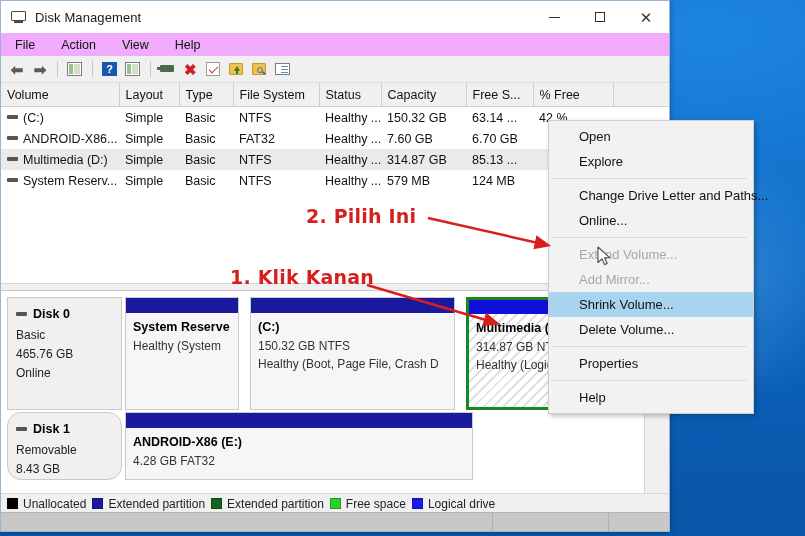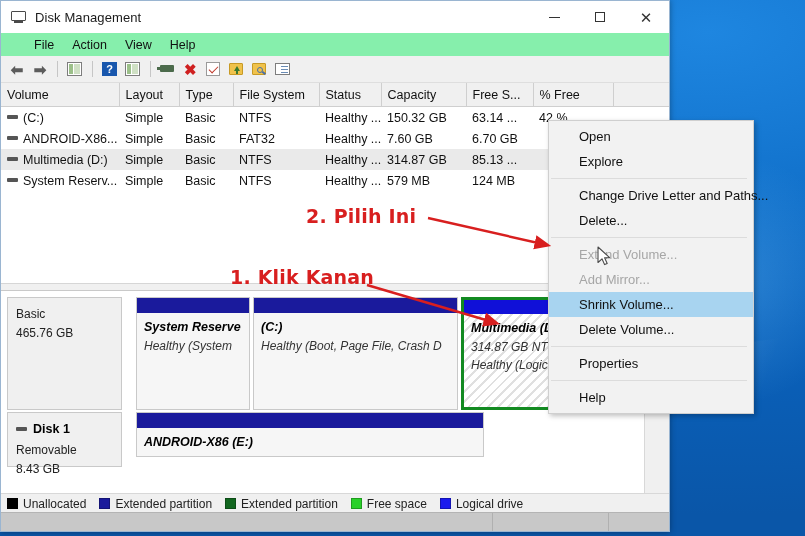--- a/index.html
+++ b/index.html
@@ -52,22 +52,22 @@
     font-size:13px;color:#1a1a1a;letter-spacing:.1px;
   }
   .wbtns{position:absolute;right:0;top:0;height:32px;display:flex;}
   .wbtn{width:46px;height:32px;display:flex;align-items:center;justify-content:center;
         font-size:13px;color:#333;line-height:1;}
   .wbtn.close{font-size:15px;}
   .wbtn .min{display:block;width:11px;height:1px;background:#333;}
   .wbtn .max{display:block;width:10px;height:10px;border:1px solid #333;box-sizing:border-box;}
 
   .menubar{
-    height:23px;flex:0 0 23px;background:#86efac;display:flex;align-items:center;
-    padding-left:24px;gap:0px;
+    height:23px;flex:0 0 23px;background:#f0abfc;display:flex;align-items:center;
+    padding-left:5px;gap:8px;
   }
   .menubar .mi{font-size:12.5px;color:#111;padding:2px 9px;}
 
   .toolbar{
     height:26px;flex:0 0 26px;background:#f0f0f0;display:flex;align-items:center;
     padding-left:6px;gap:3px;border-bottom:1px solid #dedede;
   }
   .tb{width:20px;height:19px;position:relative;display:inline-block;}
   .tbsep{width:1px;height:16px;background:#c6c6c6;margin:0 4px;}
   .arrow-l,.arrow-r{font-size:15px;color:#5c5c5c;line-height:19px;text-align:center;width:20px;display:block;}
@@ -116,56 +116,56 @@
     border-top:1px solid #c9c9c9;
   }
   .disk-scroll{position:absolute;left:0;top:0;right:24px;bottom:0;}
   .disk-row{display:flex;height:119px;padding:6px 0 0 6px;box-sizing:border-box;}
   .disk-head{
     width:115px;flex:0 0 115px;background:#f0f0f0;border:1px solid #c9c9c9;box-sizing:border-box;
     padding:7px 8px;font-size:12px;color:#222;line-height:1.55;
   }
   .disk-head .dname{font-weight:bold;font-size:12.5px;color:#000;margin-bottom:2px;}
   .disk-head .dname .vicon{margin-right:6px;}
-  .parts{flex:1 1 auto;display:flex;gap:3px;padding-left:14px;font-style:italic;}
+  .parts{flex:1 1 auto;display:flex;gap:11px;padding-left:3px;}
   .part{
     border:1px solid #c9c9c9;background:#f6f6f6;box-sizing:border-box;
     display:flex;flex-direction:column;overflow:hidden;position:relative;
   }
   .part .cap{height:15px;background:#1a1a9c;flex:0 0 15px;}
   .part .body{flex:1 1 auto;padding:5px 7px;font-size:12px;color:#333;line-height:1.5;overflow:hidden;
               white-space:nowrap;}
   .part .body .pl{font-weight:bold;color:#000;font-size:12.5px;}
   .part.selected{border:3px solid #128a21;padding:0;}
   .part.selected .cap{background:#1010d8;height:14px;flex:0 0 14px;}
   .part.selected .body{
     background-image:repeating-linear-gradient(135deg,#ffffff 0 5px,#e0e0e0 5px 7px);
   }
   .part.primary .cap{background:#1a1a9c;}
 
   .disk-row.second{height:62px;padding-top:2px;}
-  .disk-row.second .disk-head{height:55px;}
-  .disk-row.second .part{height:45px;justify-content:flex-end;}
+  .disk-row.second .disk-head{height:68px;border-radius:14px;}
+  .disk-row.second .part{height:68px;justify-content:flex-end;}
 
   
   .vscroll{
     position:absolute;right:0;top:0;width:24px;bottom:0;background:#f0f0f0;
     border-left:1px solid #d8d8d8;
   }
   .vscroll .thumb{position:absolute;left:2px;top:2px;width:19px;height:60px;background:#cdcdcd;}
   .vscroll .downbtn{position:absolute;left:2px;bottom:28px;width:19px;height:18px;
      display:flex;align-items:center;justify-content:center;color:#555;font-size:10px;}
 
   
   .legend{
     position:absolute;left:0;right:0;bottom:18px;height:19px;background:#f0f0f0;
     display:flex;align-items:center;gap:6px;padding-left:6px;font-size:12px;color:#222;
     border-top:1px solid #d8d8d8;
   }
-  .legend .li{display:flex;align-items:center;gap:5px;margin-right:7px;}
+  .legend .li{display:flex;align-items:center;gap:5px;}
   .legend .sw{width:11px;height:11px;display:inline-block;border:1px solid rgba(0,0,0,.25);box-sizing:border-box;}
 
   .statusbar{position:absolute;left:0;right:0;bottom:0;height:18px;background:#c8c8c8;
              border-top:1px solid #b4b4b4;display:flex;}
   .statusbar .sseg{border-left:1px solid #b0b0b0;height:18px;}
 
   
   #ctxmenu{
     position:absolute;left:548px;top:120px;width:206px;
     background:#f2f2f2;border:1px solid #cfcfcf;
@@ -354,35 +354,40 @@
     </table>
   </div>
 
   <div class="splitter"></div>
 
   <div class="disk-panel">
     <div class="disk-scroll">
 
       <div class="disk-row">
         <div class="disk-head">
+          <div class="dname">
+            <span class="vicon"></span><span>Disk 0</span>
+          </div>
           <div>Basic</div>
           <div>465.76 GB</div>
+          <div>Online</div>
         </div>
         <div class="parts">
           <div class="part primary" style="width:114px">
             <div class="cap"></div>
             <div class="body">
               <div class="pl">System Reserve</div>
               <div>Healthy (System</div>
             </div>
           </div>
           <div class="part primary" style="width:205px">
             <div class="cap"></div>
             <div class="body">
               <div class="pl">(C:)</div>
+              <div>150.32 GB NTFS</div>
               <div>Healthy (Boot, Page File, Crash D</div>
             </div>
           </div>
           <div class="part selected" style="width:215px">
             <div class="cap"></div>
             <div class="body">
               <div class="pl">Multimedia  (D:)</div>
               <div>314.87 GB NTFS</div>
               <div>Healthy (Logical Drive)</div>
             </div>
@@ -444,21 +449,21 @@
     <span class="sseg" style="width:115px"></span>
     <span class="sseg" style="width:60px"></span>
   </div>
 </div>
 
 <div id="ctxmenu">
   <div class="cmi">Open</div>
   <div class="cmi">Explore</div>
   <div class="csep"></div>
   <div class="cmi">Change Drive Letter and Paths...</div>
-  <div class="cmi">Delete...</div>
+  <div class="cmi">Online...</div>
   <div class="csep"></div>
   <div class="cmi disabled">Extend Volume...</div>
   <div class="cmi disabled">Add Mirror...</div>
   <div class="cmi hl">Shrink Volume...</div>
   <div class="cmi">Delete Volume...</div>
   <div class="csep"></div>
   <div class="cmi">Properties</div>
   <div class="csep"></div>
   <div class="cmi">Help</div>
 </div>

